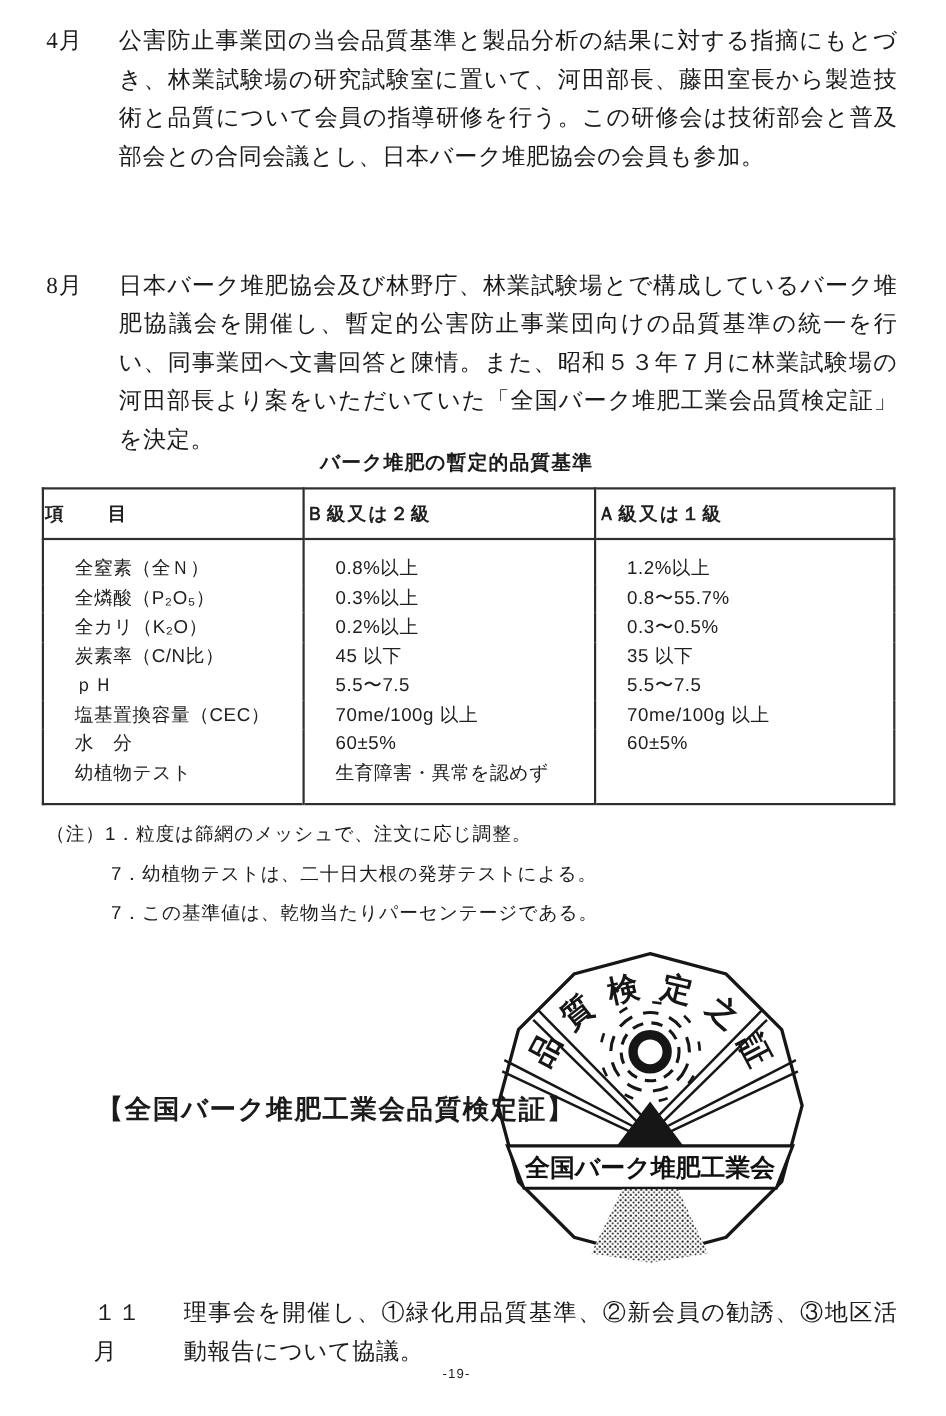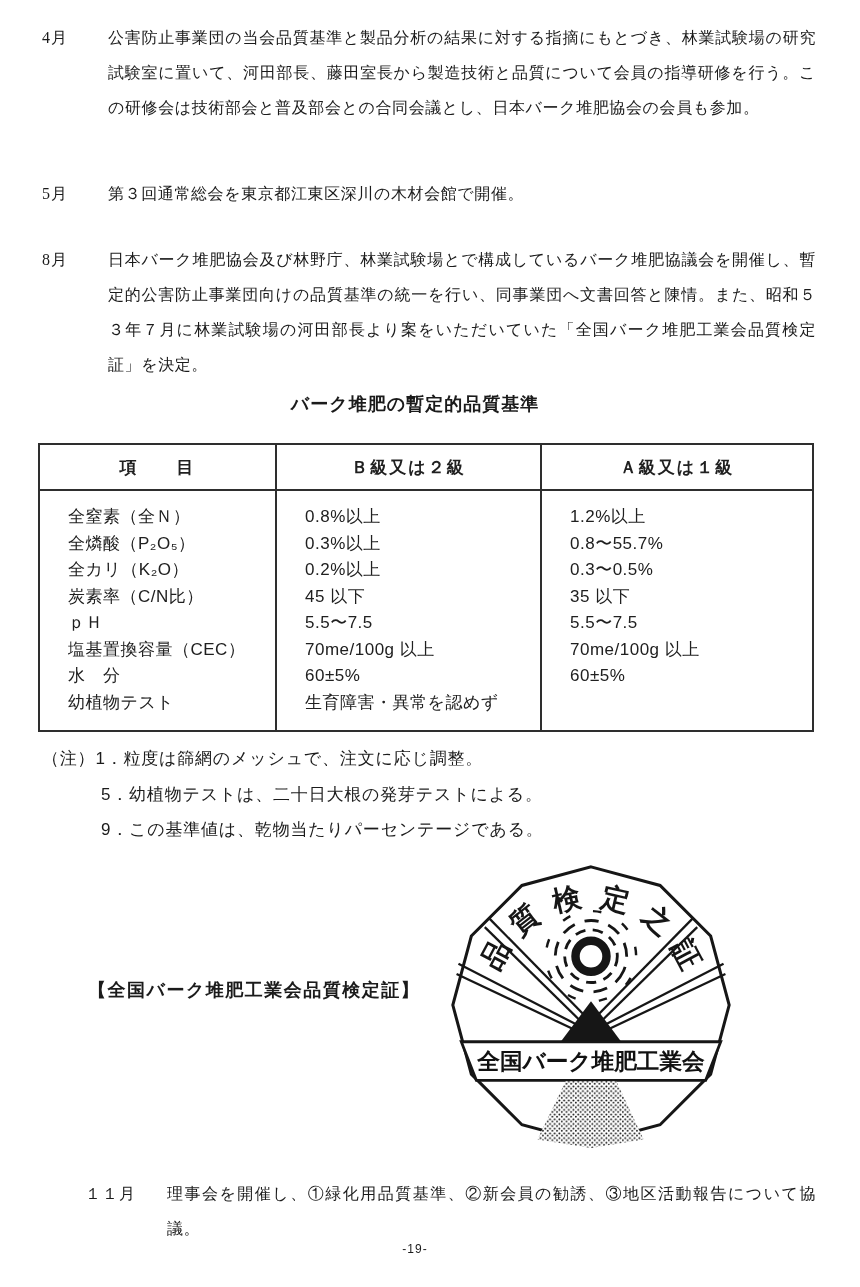--- a/index.html
+++ b/index.html
@@ -11,21 +11,21 @@
     position: relative;
     overflow: hidden;
   }
   .page { position: absolute; inset: 0; }
 
   
   .entry {
     position: absolute;
     left: 42px; right: 44px;
     display: flex;
-    font-size: 16px;
+    font-size: 21px;
     line-height: 35px;
   }
   .month {
     flex-shrink: 0;
     width: 46px;
     letter-spacing: 1px;
   }
   .month.wide { width: 62px; margin-left: 43px; }
   .entry-text {
     flex: 1;
@@ -36,21 +36,21 @@
   }
   .entry-apr { top: 20px; }
   .entry-may { top: 176px; }
   .entry-aug { top: 242px; }
   .entry-nov { top: 1176px; }
 
   
   .table-title {
     position: absolute;
     top: 392px; left: 0; right: 30px;
-    margin: 0;
+    margin: 16px;
     text-align: center;
     font-family: "Liberation Sans", sans-serif;
     font-weight: 700;
     font-size: 18px;
     letter-spacing: 1px;
   }
 
   
   .quality-table {
     position: absolute;
@@ -66,21 +66,21 @@
   .quality-table, .quality-table th {
     border: 2px solid #2e2e2e;
   }
   .quality-table col.c1 { width: 237px; }
   .quality-table col.c2 { width: 265px; }
   .quality-table col.c3 { width: 272px; }
   .quality-table th {
     height: 42px;
     font-weight: 600;
     letter-spacing: 2px;
-    text-align: center;
+    text-align: left;
     vertical-align: middle;
   }
   .quality-table td {
     border: none;
     padding: 0 10px 0 28px;
     line-height: 26.5px;
     letter-spacing: 0.5px;
     white-space: nowrap;
     overflow: hidden;
   }
@@ -99,24 +99,24 @@
     letter-spacing: 0.8px;
   }
   .note-row { display: flex; }
   .note-label { flex-shrink: 0; }
   .note-row.indented { padding-left: 59px; }
 
   
   .seal-section { position: absolute; top: 858px; left: 0; right: 0; height: 295px; }
   .seal-caption {
     position: absolute;
-    left: 88px; top: 120px;
-    font-family: "Liberation Sans", sans-serif;
-    font-weight: 700;
-    font-size: 18px;
+    left: 88px; top: 134px;
+    font-family: "Liberation Sans", sans-serif;
+    font-weight: 700;
+    font-size: 24px;
     letter-spacing: 1.5px;
   }
   .seal-svg { position: absolute; left: 450px; top: 6px; }
   .seal-arc-char {
     font-family: "Liberation Sans", sans-serif;
     font-weight: 700;
     font-size: 30px;
     fill: #161616;
   }
   .seal-band-text {
@@ -139,24 +139,20 @@
 </head>
 <body>
 
 <div class="page">
 
   <div class="entry entry-apr">
     <span class="month">4月</span>
     <p class="entry-text">公害防止事業団の当会品質基準と製品分析の結果に対する指摘にもとづき、林業試験場の研究試験室に置いて、河田部長、藤田室長から製造技術と品質について会員の指導研修を行う。この研修会は技術部会と普及部会との合同会議とし、日本バーク堆肥協会の会員も参加。</p>
   </div>
 
-  <div class="entry entry-may">
-    <span class="month">5月</span>
-    <p class="entry-text">第３回通常総会を東京都江東区深川の木材会館で開催。</p>
-  </div>
 
   <div class="entry entry-aug">
     <span class="month">8月</span>
     <p class="entry-text">日本バーク堆肥協会及び林野庁、林業試験場とで構成しているバーク堆肥協議会を開催し、暫定的公害防止事業団向けの品質基準の統一を行い、同事業団へ文書回答と陳情。また、昭和５３年７月に林業試験場の河田部長より案をいただいていた「全国バーク堆肥工業会品質検定証」を決定。</p>
   </div>
 
   <h2 class="table-title">バーク堆肥の暫定的品質基準</h2>
 
   <table class="quality-table">
     <colgroup>
@@ -214,24 +210,24 @@
       </tr>
     </tbody>
   </table>
 
   <div class="notes">
     <div class="note-row">
       <span class="note-label">（注）</span>
       <span>1．粒度は篩網のメッシュで、注文に応じ調整。</span>
     </div>
     <div class="note-row indented">
-      <span>5．幼植物テストは、二十日大根の発芽テストによる。</span>
+      <span>7．幼植物テストは、二十日大根の発芽テストによる。</span>
     </div>
     <div class="note-row indented">
-      <span>9．この基準値は、乾物当たりパーセンテージである。</span>
+      <span>7．この基準値は、乾物当たりパーセンテージである。</span>
     </div>
   </div>
 
   <div class="seal-section">
     <div class="seal-caption">【全国バーク堆肥工業会品質検定証】</div>
 
     <svg class="seal-svg" width="282" height="285" viewBox="0 0 300 303">
       <defs>
         <pattern id="speck" width="5" height="5" patternUnits="userSpaceOnUse">
           <rect width="5" height="5" fill="#ffffff"></rect>

